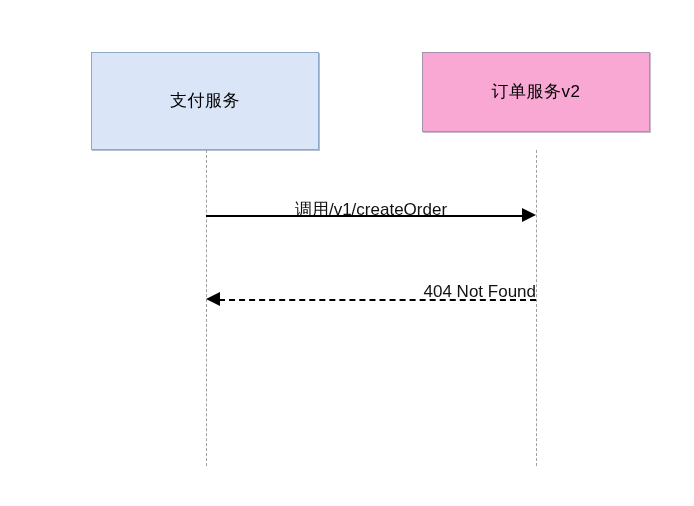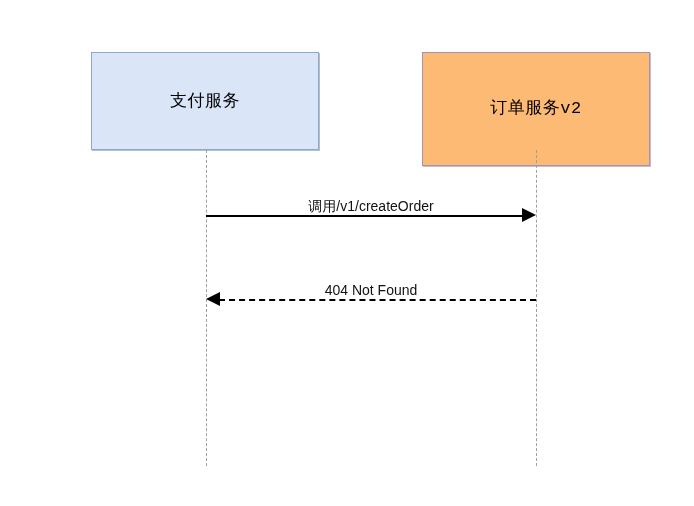--- a/index.html
+++ b/index.html
@@ -40,41 +40,40 @@
     width: 228px;
     height: 98px;
     background: #dae5f7;
     border: 1px solid #8ea9c8;
     box-shadow: 1px 1px 0 rgba(120,140,165,0.55);
   }
   .participant.order {
     left: 406px;
     top: 52px;
     width: 228px;
-    height: 114px;
-    background: #fdba74;
+    height: 80px;
+    background: #f9a8d4;
     border: 1px solid #a393b0;
     box-shadow: 1px 1px 0 rgba(150,135,160,0.55);
-    font-family: Liberation Mono, monospace;
   }
   
   .lifeline {
     position: absolute;
     top: 150px;
     height: 316px;
     width: 0;
     border-left: 1px dashed #9aa0a6;
   }
   .lifeline.left  { left: 190px; }
   .lifeline.right { left: 520px; }
 
   
   .msg-label {
     position: absolute;
-    font-size: 14px;
+    font-size: 17px;
     color: #111111;
     white-space: nowrap;
     text-align: center;
   }
   .msg-line {
     position: absolute;
     height: 0;
   }
   .msg-line.solid {
     border-top: 2px solid #000000;
@@ -122,18 +121,18 @@
     <span>订单服务v2</span>
   </div>
 
   <div class="lifeline left"></div>
   <div class="lifeline right"></div>
 
   <div class="msg-label" style="left:190px; top:198px; width:330px;">调用/v1/createOrder</div>
   <div class="msg-line solid" style="left:190px; top:215px; width:317px;"></div>
   <div class="arrowhead right" style="left:506px; top:208px;"></div>
 
-  <div class="msg-label" style="left:190px; top:282px; width:330px;">404 Not Found</div>
+  <div class="msg-label" style="left:190px; top:282px; width:330px;text-align:right;">404 Not Found</div>
   <div class="msg-line dotted" style="left:203px; top:299px; width:317px;"></div>
   <div class="arrowhead left" style="left:190px; top:292px;"></div>
 
 
 </div>
 
 </body></html>

